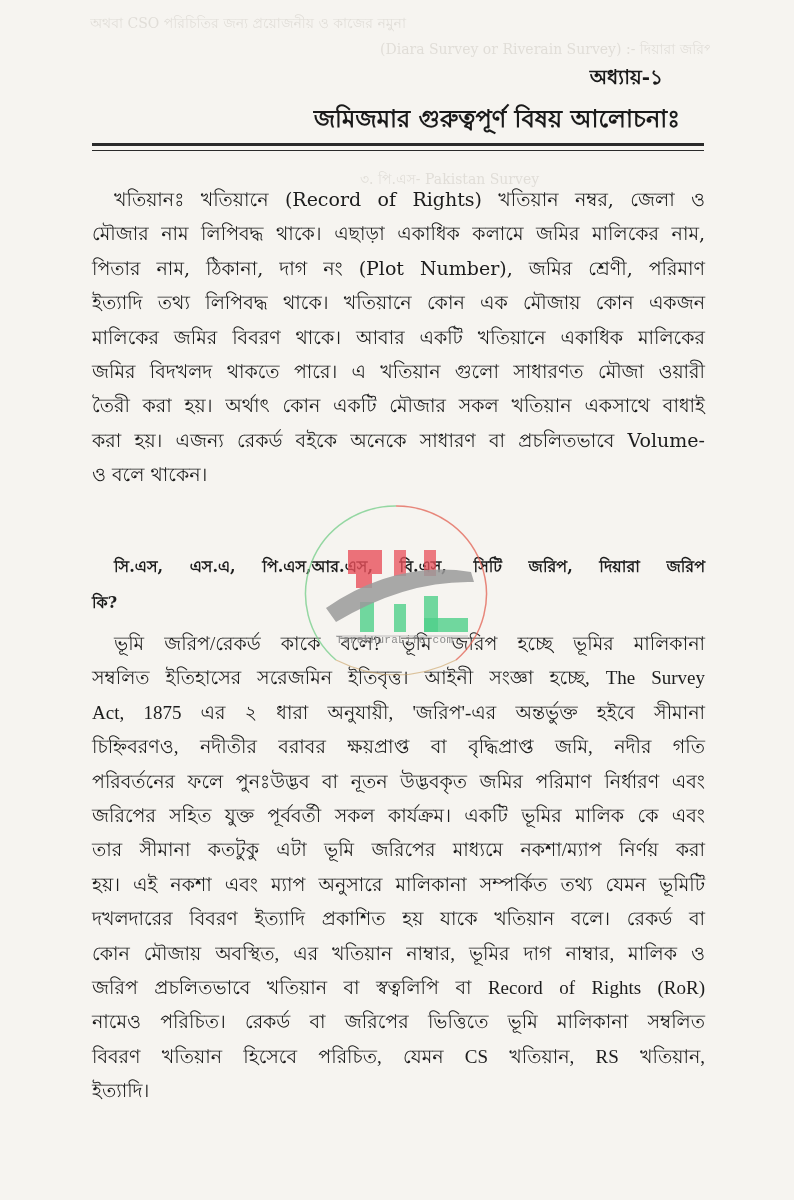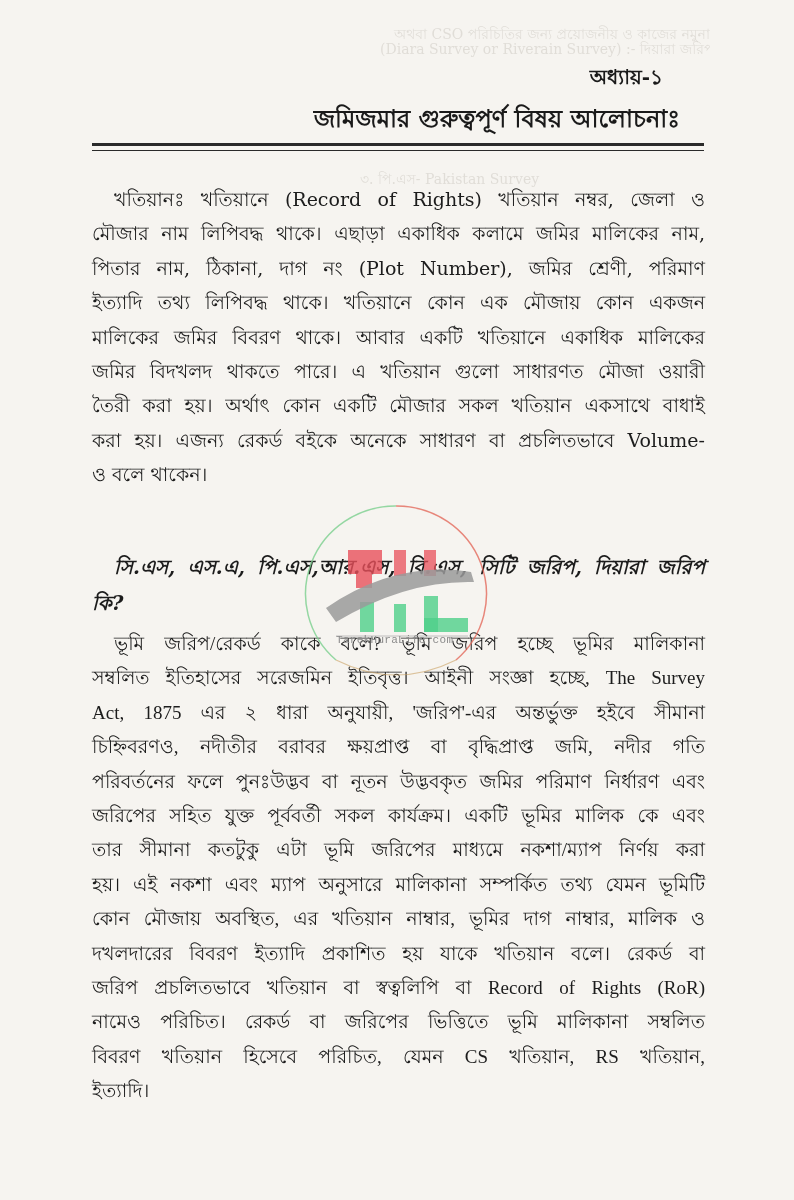--- a/index.html
+++ b/index.html
@@ -29,36 +29,36 @@
       position: absolute; left: 92px; width: 613px;
       font-size: 19px; line-height: 34.4px; text-align: justify;
       text-align-last: left;
     }
     .para .line { display: block; text-align: justify; text-align-last: justify; height: 34.4px; white-space: nowrap; }
     .para .line.last { text-align-last: left; }
     .indent { padding-left: 22px; }
     .bold { font-weight: normal; }
     .heading {
       position: absolute; left: 92px; width: 613px; top: 549px;
-      font-size: 20px; font-weight: bold; line-height: 36px; font-style: italic;
+      font-size: 16px; font-weight: bold; line-height: 36px;
     }
     .heading .line { display: block; text-align-last: justify; height: 36px; white-space: nowrap; }
     .heading .line.last { text-align-last: left; }
     .watermark { position: absolute; left: 296px; top: 500px; width: 200px; height: 180px; pointer-events: none; }
     .wm-text {
       position: absolute; left: 336px; top: 634px; font-family: Liberation Mono, monospace;
       font-size: 11px; color: #8a8a8a; letter-spacing: 0.3px;
     }
   </style>
 </head>
 <body>
 
 <div class="page">
 
-  <div class="bleed" style="top:23px;text-align:right;">অথবা CSO পরিচিতির জন্য প্রয়োজনীয় ও কাজের নমুনা</div>
+  <div class="bleed" style="top:12px;">অথবা CSO পরিচিতির জন্য প্রয়োজনীয় ও কাজের নমুনা</div>
   <div class="bleed" style="top:38px; left:380px; width:330px;">(Diara Survey or Riverain Survey) :- দিয়ারা জরিপ</div>
   <div class="bleed" style="top:168px; left:360px; width:300px;">৩. পি.এস- Pakistan Survey</div>
 
   <div class="chapter-label">অধ্যায়-১</div>
   <div class="chapter-title">জমিজমার গুরুত্বপূর্ণ বিষয় আলোচনাঃ</div>
   <div class="rule-thick"></div>
   <div class="rule-thin"></div>
 
   <div class="para" style="top:182px;">
     <span class="line indent"><span class="bold">খতিয়ানঃ</span> <span>খতিয়ানে (Record of Rights) খতিয়ান নম্বর, জেলা ও</span></span>
@@ -79,22 +79,22 @@
 
   <div class="para" style="top:627px;font-family:Liberation Serif, serif;">
     <span class="line indent">ভূমি জরিপ/রেকর্ড কাকে বলে? ভূমি জরিপ হচ্ছে ভূমির মালিকানা</span>
     <span class="line">সম্বলিত ইতিহাসের সরেজমিন ইতিবৃত্ত। আইনী সংজ্ঞা হচ্ছে, The Survey</span>
     <span class="line">Act, 1875 এর ২ ধারা অনুযায়ী, 'জরিপ'-এর অন্তর্ভুক্ত হইবে সীমানা</span>
     <span class="line">চিহ্নিবরণও, নদীতীর বরাবর ক্ষয়প্রাপ্ত বা বৃদ্ধিপ্রাপ্ত জমি, নদীর গতি</span>
     <span class="line">পরিবর্তনের ফলে পুনঃউদ্ভব বা নূতন উদ্ভবকৃত জমির পরিমাণ নির্ধারণ এবং</span>
     <span class="line">জরিপের সহিত যুক্ত পূর্ববর্তী সকল কার্যক্রম। একটি ভূমির মালিক কে এবং</span>
     <span class="line">তার সীমানা কতটুকু এটা ভূমি জরিপের মাধ্যমে নকশা/ম্যাপ নির্ণয় করা</span>
     <span class="line">হয়। এই নকশা এবং ম্যাপ অনুসারে মালিকানা সম্পর্কিত তথ্য যেমন ভূমিটি</span>
+    <span class="line">দখলদারের বিবরণ ইত্যাদি প্রকাশিত হয় যাকে খতিয়ান বলে। রেকর্ড বা</span>
     <span class="line">কোন মৌজায় অবস্থিত, এর খতিয়ান নাম্বার, ভূমির দাগ নাম্বার, মালিক ও</span>
-    <span class="line">দখলদারের বিবরণ ইত্যাদি প্রকাশিত হয় যাকে খতিয়ান বলে। রেকর্ড বা</span>
     <span class="line">জরিপ প্রচলিতভাবে খতিয়ান বা স্বত্বলিপি বা Record of Rights (RoR)</span>
     <span class="line">নামেও পরিচিত। রেকর্ড বা জরিপের ভিত্তিতে ভূমি মালিকানা সম্বলিত</span>
     <span class="line">বিবরণ খতিয়ান হিসেবে পরিচিত, যেমন CS খতিয়ান, RS খতিয়ান,</span>
     <span class="line last">ইত্যাদি।</span>
   </div>
 
   <svg class="watermark" viewBox="0 0 200 180" width="200" height="180">
     <path d="M100 6 A 90 88 0 0 0 40 160" fill="none" stroke="#7ccf8e" stroke-width="1.5" opacity="0.8"></path>
     <path d="M100 6 A 90 88 0 0 1 160 160" fill="none" stroke="#e46a5c" stroke-width="1.5" opacity="0.8"></path>
     <path d="M40 160 Q 100 190 160 160" fill="none" stroke="#c9a060" stroke-width="1.2" opacity="0.6"></path>

